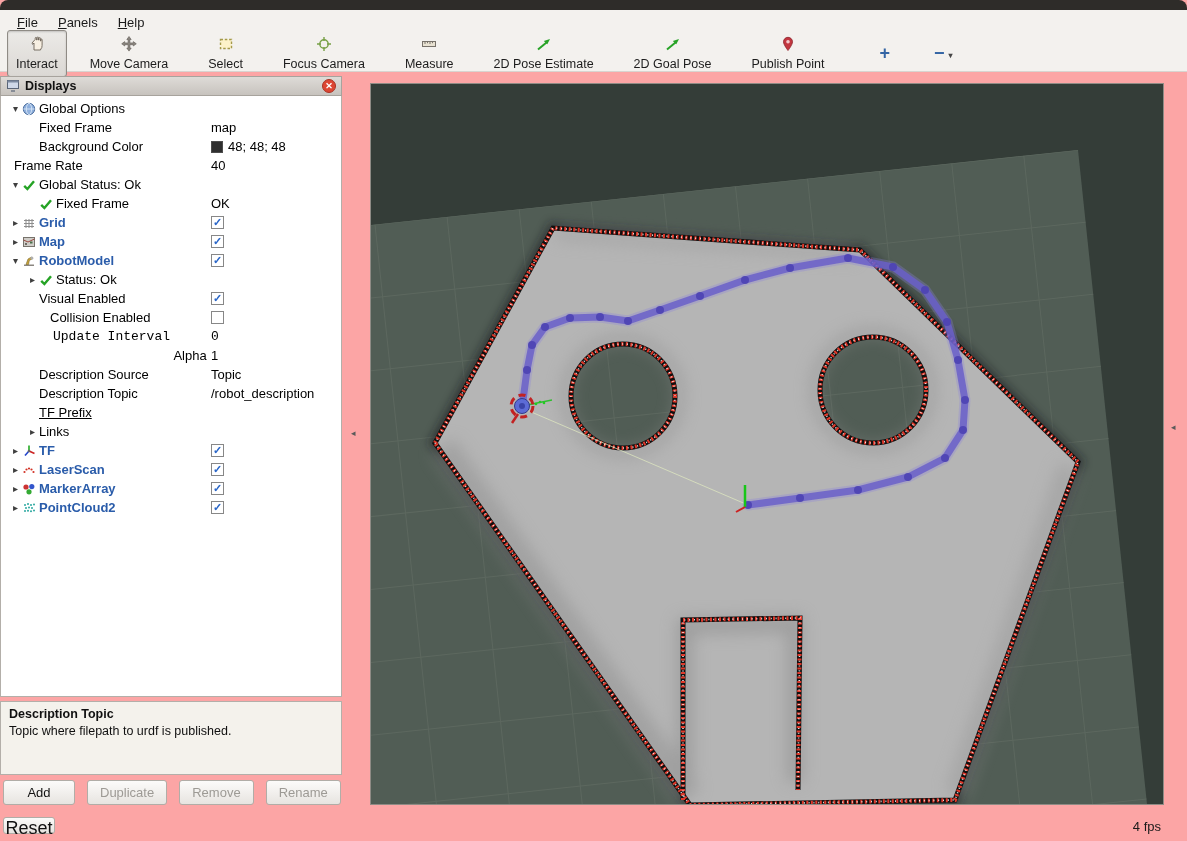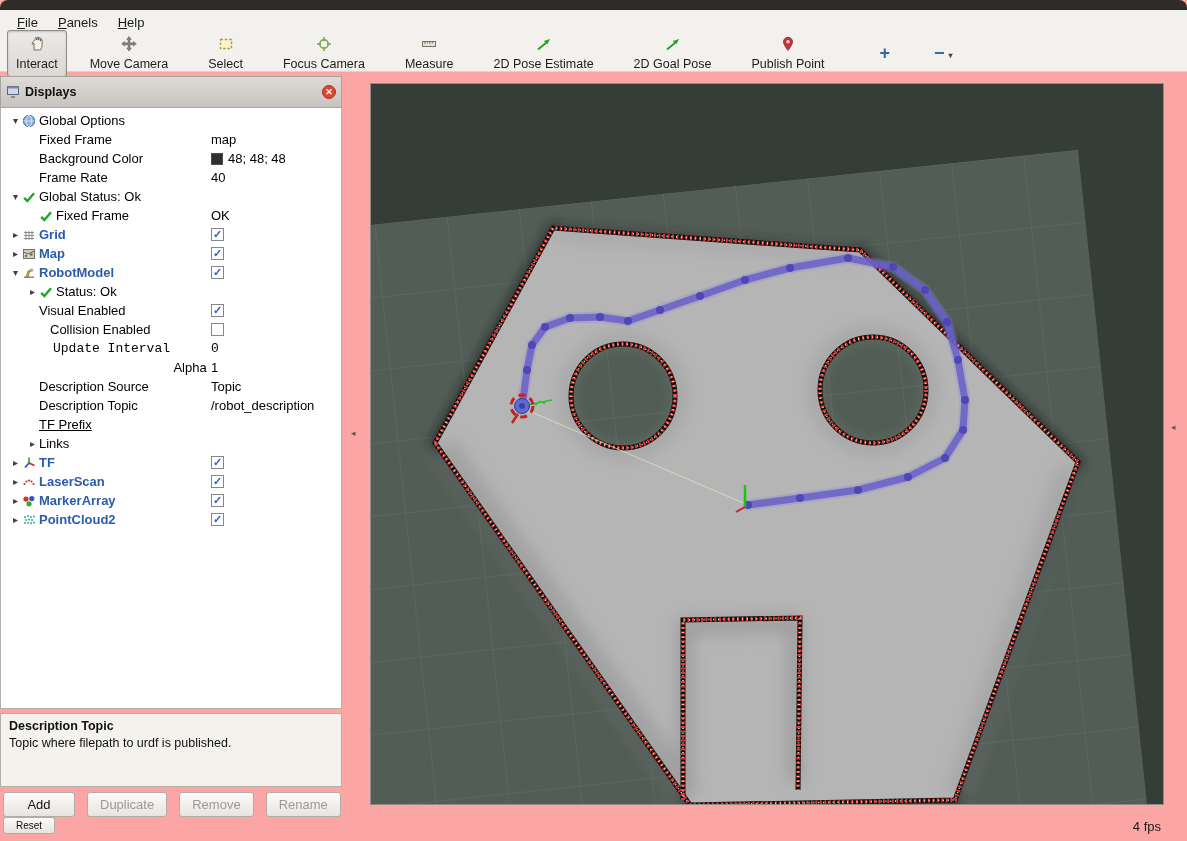--- a/index.html
+++ b/index.html
@@ -11,21 +11,21 @@
   .menu-item .u{text-decoration:underline;}
   .toolbar{position:absolute;top:35px;left:0;right:0;height:37px;background:#f3f1ee;border-bottom:1px solid #d8d4d0;display:flex;align-items:center;padding-left:7px;font-size:12.5px;color:#1c1c1c;}
   .tool{display:flex;align-items:center;gap:5px;padding:5px 8px;margin-right:22px;border:1px solid transparent;border-radius:3px;white-space:nowrap;flex-direction:column;}
   .tool.active{background:linear-gradient(#eceae7,#dbd8d4);border:1px solid #8f8b85;box-shadow:inset 0 1px 2px rgba(0,0,0,.18);margin-right:14px;}
   .tool svg{display:block;flex:none;}
   .tool-plus{color:#3465a4;font-size:18px;font-weight:bold;padding:0 8px;margin-left:16px;}
   .tool-minus{color:#3465a4;font-size:18px;font-weight:bold;padding:0 6px;margin-left:30px;display:flex;align-items:center;gap:4px;}
   .tool-minus .caret{font-size:8px;color:#454545;margin-top:5px;}
 
   .displays-panel{position:absolute;left:0;top:76px;width:342px;}
-  .panel-title{height:32px;background:linear-gradient(#dedbd7,#c7c3be);border:1px solid #a7a39d;display:flex;align-items:center;padding:0 5px;font-weight:bold;font-size:12.5px;gap:5px;color:#111;}
+  .panel-title{height:20px;background:linear-gradient(#dedbd7,#c7c3be);border:1px solid #a7a39d;display:flex;align-items:center;padding:0 5px;font-weight:bold;font-size:12.5px;gap:5px;color:#111;}
   .panel-title .grow{flex:1;}
   .close-btn{width:14px;height:14px;border-radius:8px;background:#dd4633;border:1px solid #a93425;color:#fff;font-size:9px;line-height:12px;text-align:center;cursor:default;}
   .tree{height:601px;background:#fff;border:1px solid #b3afa9;border-top:none;overflow:hidden;font-size:13px;padding-top:3px;}
   .row{position:relative;height:19px;display:flex;align-items:center;}
   .row .exp{width:13px;text-align:center;font-size:10px;color:#3f3f3f;flex:none;}
   .row .icon{width:17px;flex:none;display:flex;align-items:center;justify-content:flex-start;}
   .row .label{white-space:nowrap;color:#000;}
   .row .label.blue{color:#2a5caa;font-weight:bold;}
   .row .val{position:absolute;left:210px;display:flex;align-items:center;gap:5px;white-space:nowrap;color:#000;}
   .checkbox{width:13px;height:13px;border:1px solid #878787;background:#fff;font-size:11px;line-height:11px;text-align:center;color:#2a66c8;font-weight:bold;flex:none;}
@@ -36,21 +36,21 @@
   .pbtn{min-width:72px;height:25px;background:linear-gradient(#fcfbfa,#e7e4e0);border:1px solid #b1ada7;border-radius:3px;font-size:13px;text-align:center;line-height:23px;padding:0 12px;color:#111;}
   .pbtn.disabled{color:#9d9a95;}
 
   .splitter-left{position:absolute;left:342px;top:76px;width:29px;height:730px;}
   .splitter-left span{position:absolute;top:352px;left:9px;font-size:9px;color:#5a5a5a;}
   .viewport{position:absolute;left:370px;top:83px;width:794px;height:722px;border:1px solid #8f8b85;background:#343d38;}
   .viewport svg{display:block;}
   .right-strip{position:absolute;left:1164px;top:76px;width:23px;height:730px;}
   .right-strip span{position:absolute;top:346px;left:7px;font-size:9px;color:#5a5a5a;}
 
-  .reset-btn{position:absolute;left:3px;top:817px;width:52px;height:17px;background:linear-gradient(#fcfbfa,#e7e4e0);border:1px solid #b1ada7;border-radius:3px;font-size:10px;font-family:"Liberation Sans",sans-serif;color:#111;}
+  .reset-btn{position:absolute;left:3px;top:817px;width:52px;height:17px;background:linear-gradient(#fcfbfa,#e7e4e0);border:1px solid #b1ada7;border-radius:3px;font-size:18px;font-family:"Liberation Sans",sans-serif;color:#111;}
   .fps{position:absolute;right:26px;top:819px;font-size:13px;color:#1a1a1a;}
 </style>
 </head>
 <body>
 
 <div class="window">
   <div class="titlebar-edge"></div>
   <div class="menubar" id="menubar">
       <div class="menu-item"><span class="u">F</span>ile</div>
       <div class="menu-item"><span class="u">P</span>anels</div>
@@ -164,21 +164,21 @@
           </span>
         </div>
         <div class="row" style="padding-left: 25px;">
           <span class="exp"></span>
           <span class="label">Background Color</span>
           <span class="val">
             <span class="swatch" style="background: rgb(47, 47, 47);"></span>
             <span>48; 48; 48</span>
           </span>
         </div>
-        <div class="row" style="padding-left: 25px;">
+        <div class="row" style="">
           <span class="exp"></span>
           <span class="label">Frame Rate</span>
           <span class="val">
             <span>40</span>
           </span>
         </div>
         <div class="row" style="padding-left: 8px;">
           <span class="exp">▾</span>
           <span class="icon">
             <svg width="14" height="14" viewBox="0 0 14 14">

